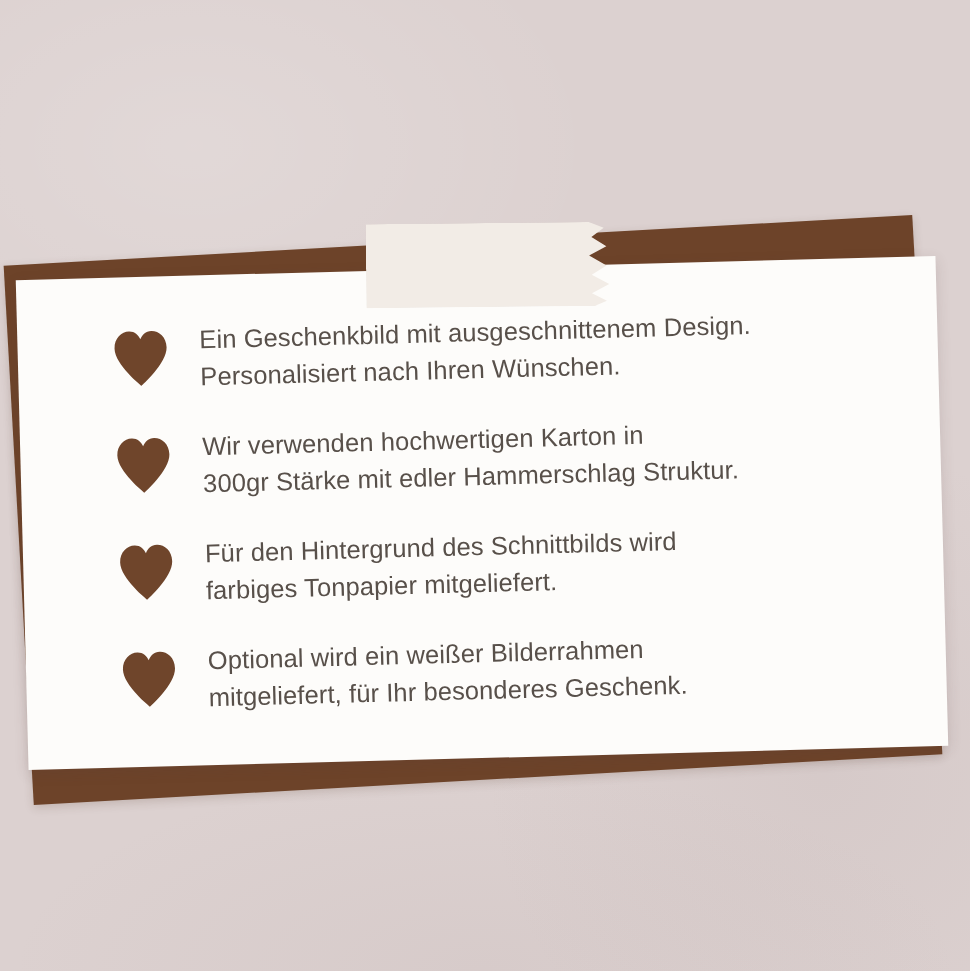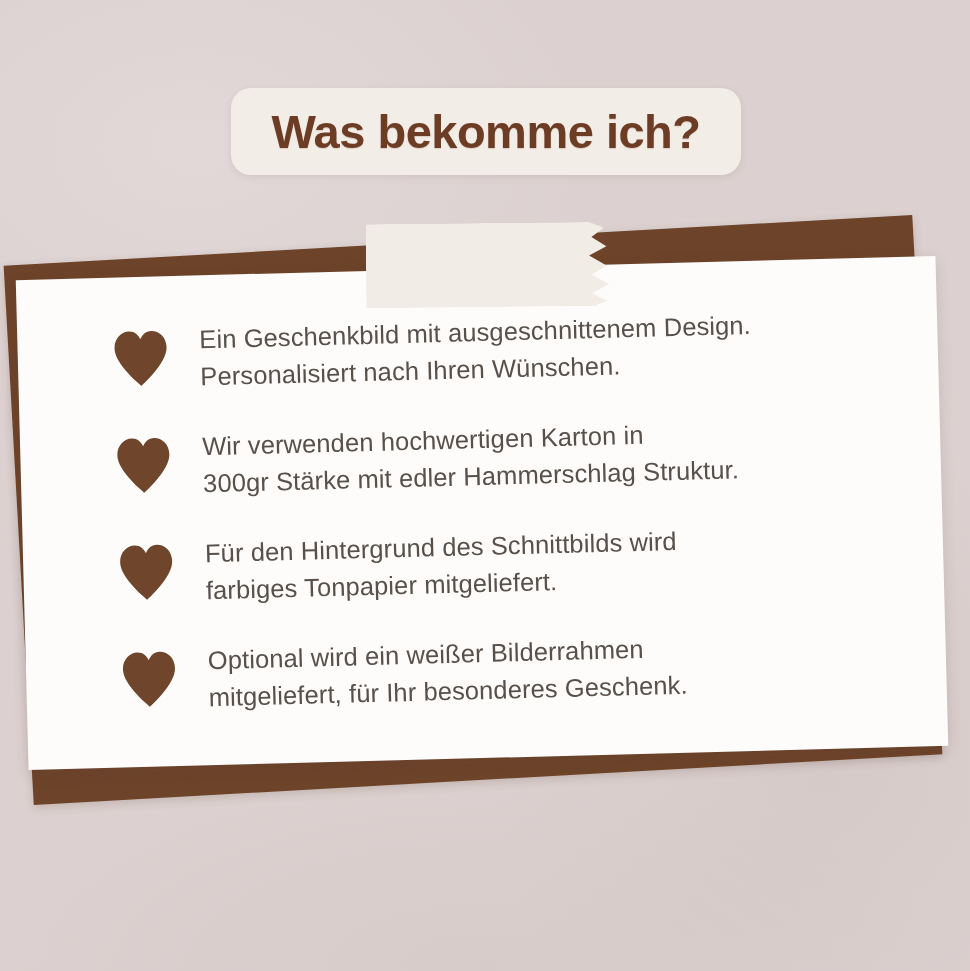--- a/index.html
+++ b/index.html
@@ -161,23 +161,20 @@
     letter-spacing: 0.1px;
   }
 </style>
 </head>
 <body>
 
 <div id="canvas">
 
   <div id="bg-texture"></div>
 
-  <div id="title-pill">
-    <span id="title-text">Was bekomme ich?</span>
-  </div>
 
   <div id="paper-stack">
 
     <div id="brown-sheet"></div>
 
     <div id="white-card">
       <div id="card-inner">
         <ul id="benefit-list">
 
           <li class="benefit-item">

